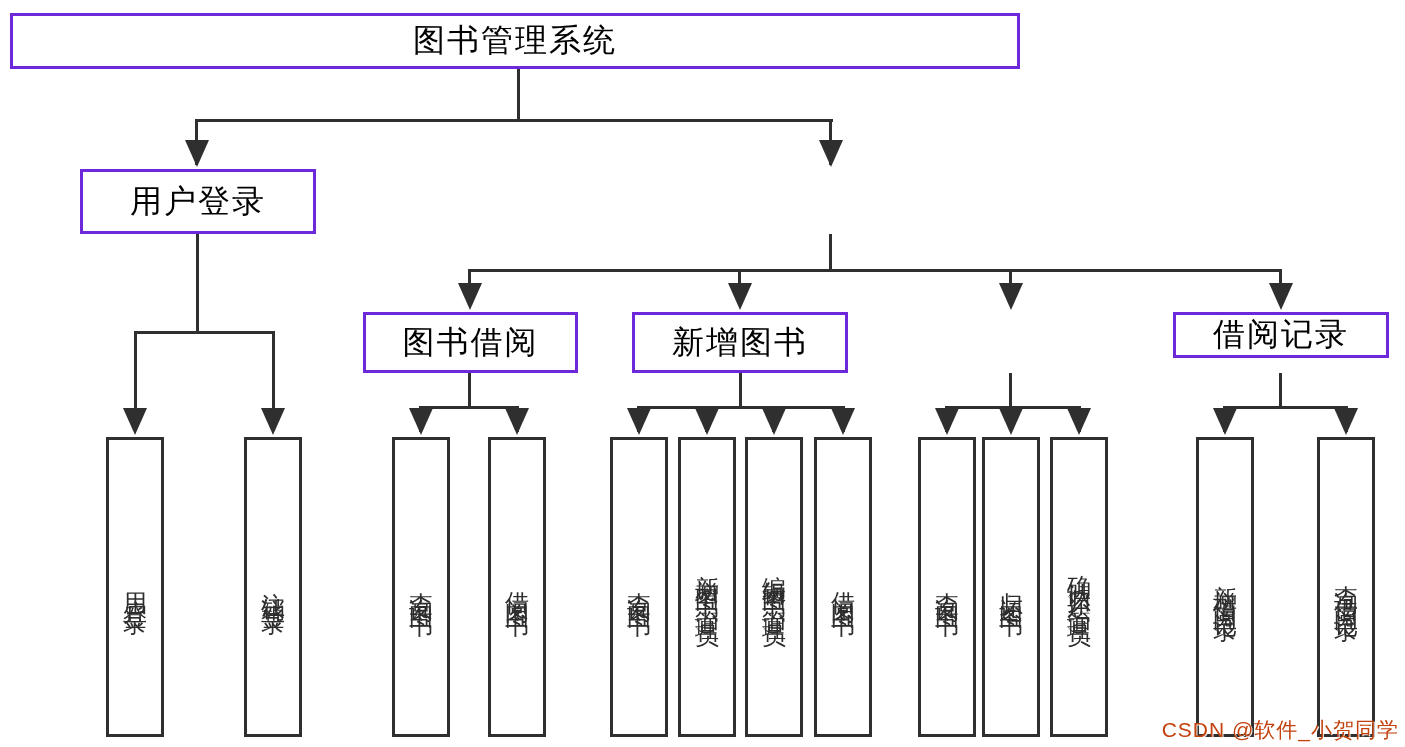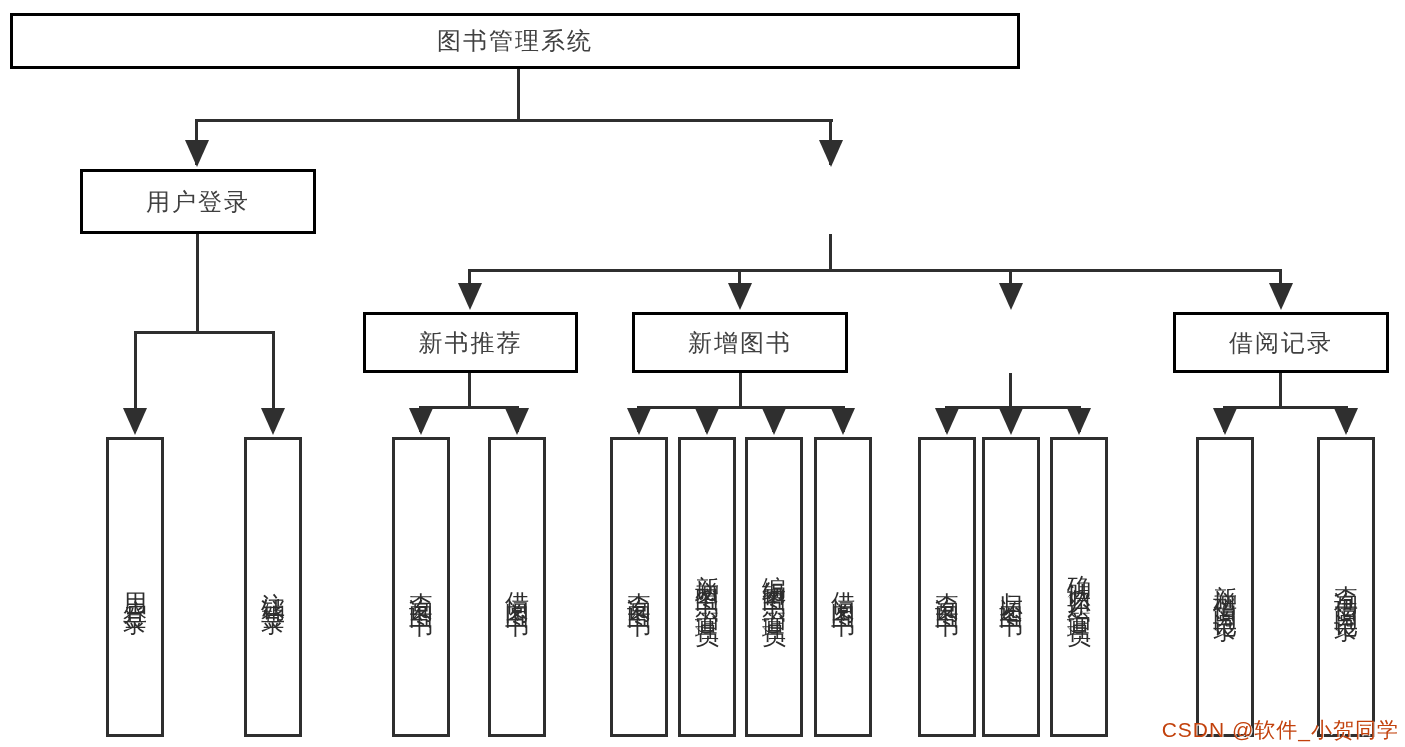--- a/index.html
+++ b/index.html
@@ -12,27 +12,27 @@
     position: relative;
     width: 1405px;
     height: 747px;
     background: #ffffff;
     overflow: hidden;
   }
   
   .hbox {
     position: absolute;
     box-sizing: border-box;
-    border: 3px solid #000000;
+    border: 3px solid #6d28d9;
     background: #ffffff;
     display: flex;
     align-items: center;
     justify-content: center;
-    font-size: 24px;
-    color: #404040;
+    font-size: 32px;
+    color: #000000;
     letter-spacing: 2px;
     z-index: 2;
   }
   
   .vbox {
     position: absolute;
     box-sizing: border-box;
     border: 3px solid #2f2f2f;
     background: #ffffff;
     width: 58px;
@@ -111,26 +111,26 @@
   <div class="ln" style="left:468px; top:269px; width:3px; height:36px;"></div>
   <div class="ln" style="left:738px; top:269px; width:3px; height:36px;"></div>
   <div class="ln" style="left:1009px; top:269px; width:3px; height:36px;"></div>
   <div class="ln" style="left:1279px; top:269px; width:3px; height:36px;"></div>
   <div class="arr" style="left:458px; top:283px;"></div>
   <div class="arr" style="left:728px; top:283px;"></div>
   <div class="arr" style="left:999px; top:283px;"></div>
   <div class="arr" style="left:1269px; top:283px;"></div>
 
   <div class="hbox" style="left:363px; top:312px; width:215px; height:61px;">
-    <span>新书推荐</span>
+    <span>图书借阅</span>
   </div>
   <div class="hbox" style="left:632px; top:312px; width:216px; height:61px;">
     <span>新增图书</span>
   </div>
-  <div class="hbox" style="left:1173px; top:312px; width:216px; height:61px;">
+  <div class="hbox" style="left:1173px; top:312px; width:216px; height:46px;">
     <span>借阅记录</span>
   </div>
 
   <div class="ln" style="left:468px; top:373px; width:3px; height:35px;"></div>
   <div class="ln" style="left:419px; top:406px; width:100px; height:3px;"></div>
   <div class="ln" style="left:419px; top:406px; width:3px; height:26px;"></div>
   <div class="ln" style="left:516px; top:406px; width:3px; height:26px;"></div>
   <div class="arr" style="left:409px; top:408px;"></div>
   <div class="arr" style="left:505px; top:408px;"></div>
 

